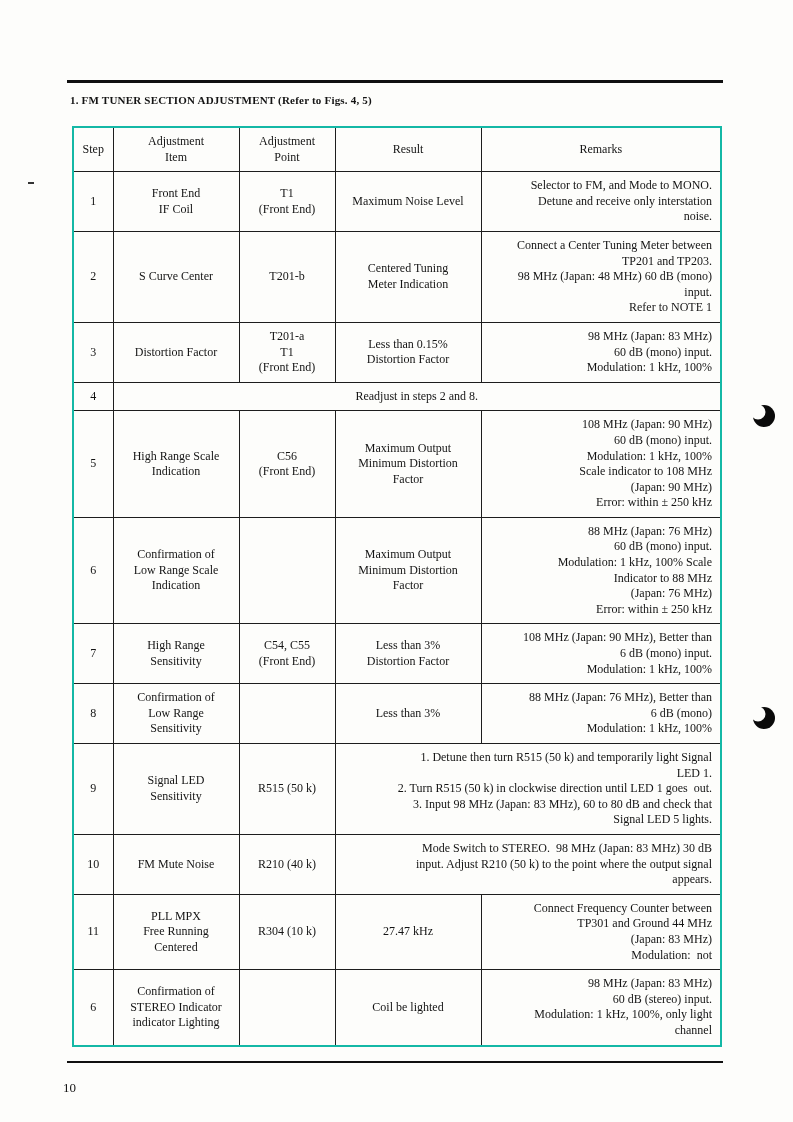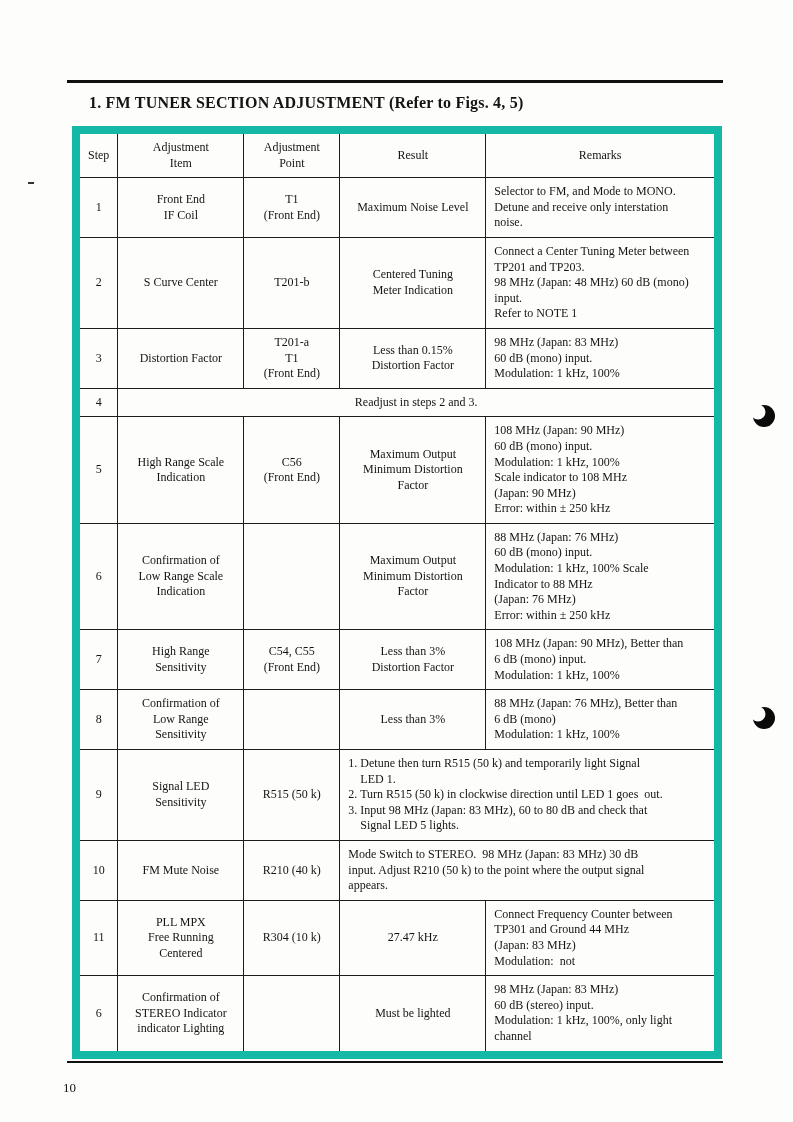--- a/index.html
+++ b/index.html
@@ -30,56 +30,55 @@
   .rule-bottom {
     left: 67px;
     top: 1061px;
     width: 656px;
     height: 2px;
   }
   .doc-title {
     position: absolute;
     left: 70px;
     top: 94px;
-    font-size: 16px;
+    font-size: 11px;
     font-weight: bold;
     letter-spacing: 0.2px;
     white-space: nowrap;
-    margin-left: 19px;
   }
   .adj-table {
     position: absolute;
     left: 72px;
     top: 126px;
     width: 650px;
     border-collapse: collapse;
     font-size: 12px;
     line-height: 1.3;
   }
   .adj-table th,
   .adj-table td {
     border: 1px solid #1d1d1d;
     padding: 6px 8px;
     vertical-align: middle;
     white-space: pre-wrap;
   }
   .adj-table {
-    border: 8px solid #14b8a6;
+    border: 2px solid #14b8a6;
   }
   .adj-table thead th {
     font-weight: normal;
     text-align: center;
     height: 30px;
     border-bottom: 1.5px solid #1d1d1d;
   }
   .adj-table td.c {
     text-align: center;
   }
   .adj-table td.l {
-    text-align: left;
+    text-align: right;
     vertical-align: middle;
   }
   .adj-table td.step {
     text-align: center;
   }
   .adj-table td.full {
     text-align: center;
   }
   .page-number {
     position: absolute;
@@ -163,21 +162,21 @@
 T1
 (Front End)</td>
           <td class="c result">Less than 0.15%
 Distortion Factor</td>
           <td class="l remarks">98 MHz (Japan: 83 MHz)
 60 dB (mono) input.
 Modulation: 1 kHz, 100%</td>
         </tr>
         <tr>
           <td class="c step">4</td>
-          <td class="c full" colspan="4">Readjust in steps 2 and 3.</td>
+          <td class="c full" colspan="4">Readjust in steps 2 and 8.</td>
         </tr>
         <tr>
           <td class="c step">5</td>
           <td class="c item">High Range Scale
 Indication</td>
           <td class="c point">C56
 (Front End)</td>
           <td class="c result">Maximum Output
 Minimum Distortion
 Factor</td>
@@ -257,21 +256,21 @@
 TP301 and Ground 44 MHz
 (Japan: 83 MHz)
 Modulation:  not</td>
         </tr>
         <tr>
           <td class="c step">6</td>
           <td class="c item">Confirmation of
 STEREO Indicator
 indicator Lighting</td>
           <td class="c point"></td>
-          <td class="c result">Must be lighted</td>
+          <td class="c result">Coil be lighted</td>
           <td class="l remarks">98 MHz (Japan: 83 MHz)
 60 dB (stereo) input.
 Modulation: 1 kHz, 100%, only light
 channel</td>
         </tr>
       </tbody>
   </table>
 
   <svg class="reg-mark reg-mark-1" viewBox="0 0 24 26">
     <circle cx="12" cy="13" r="11" fill="#0a0a0a"></circle>

